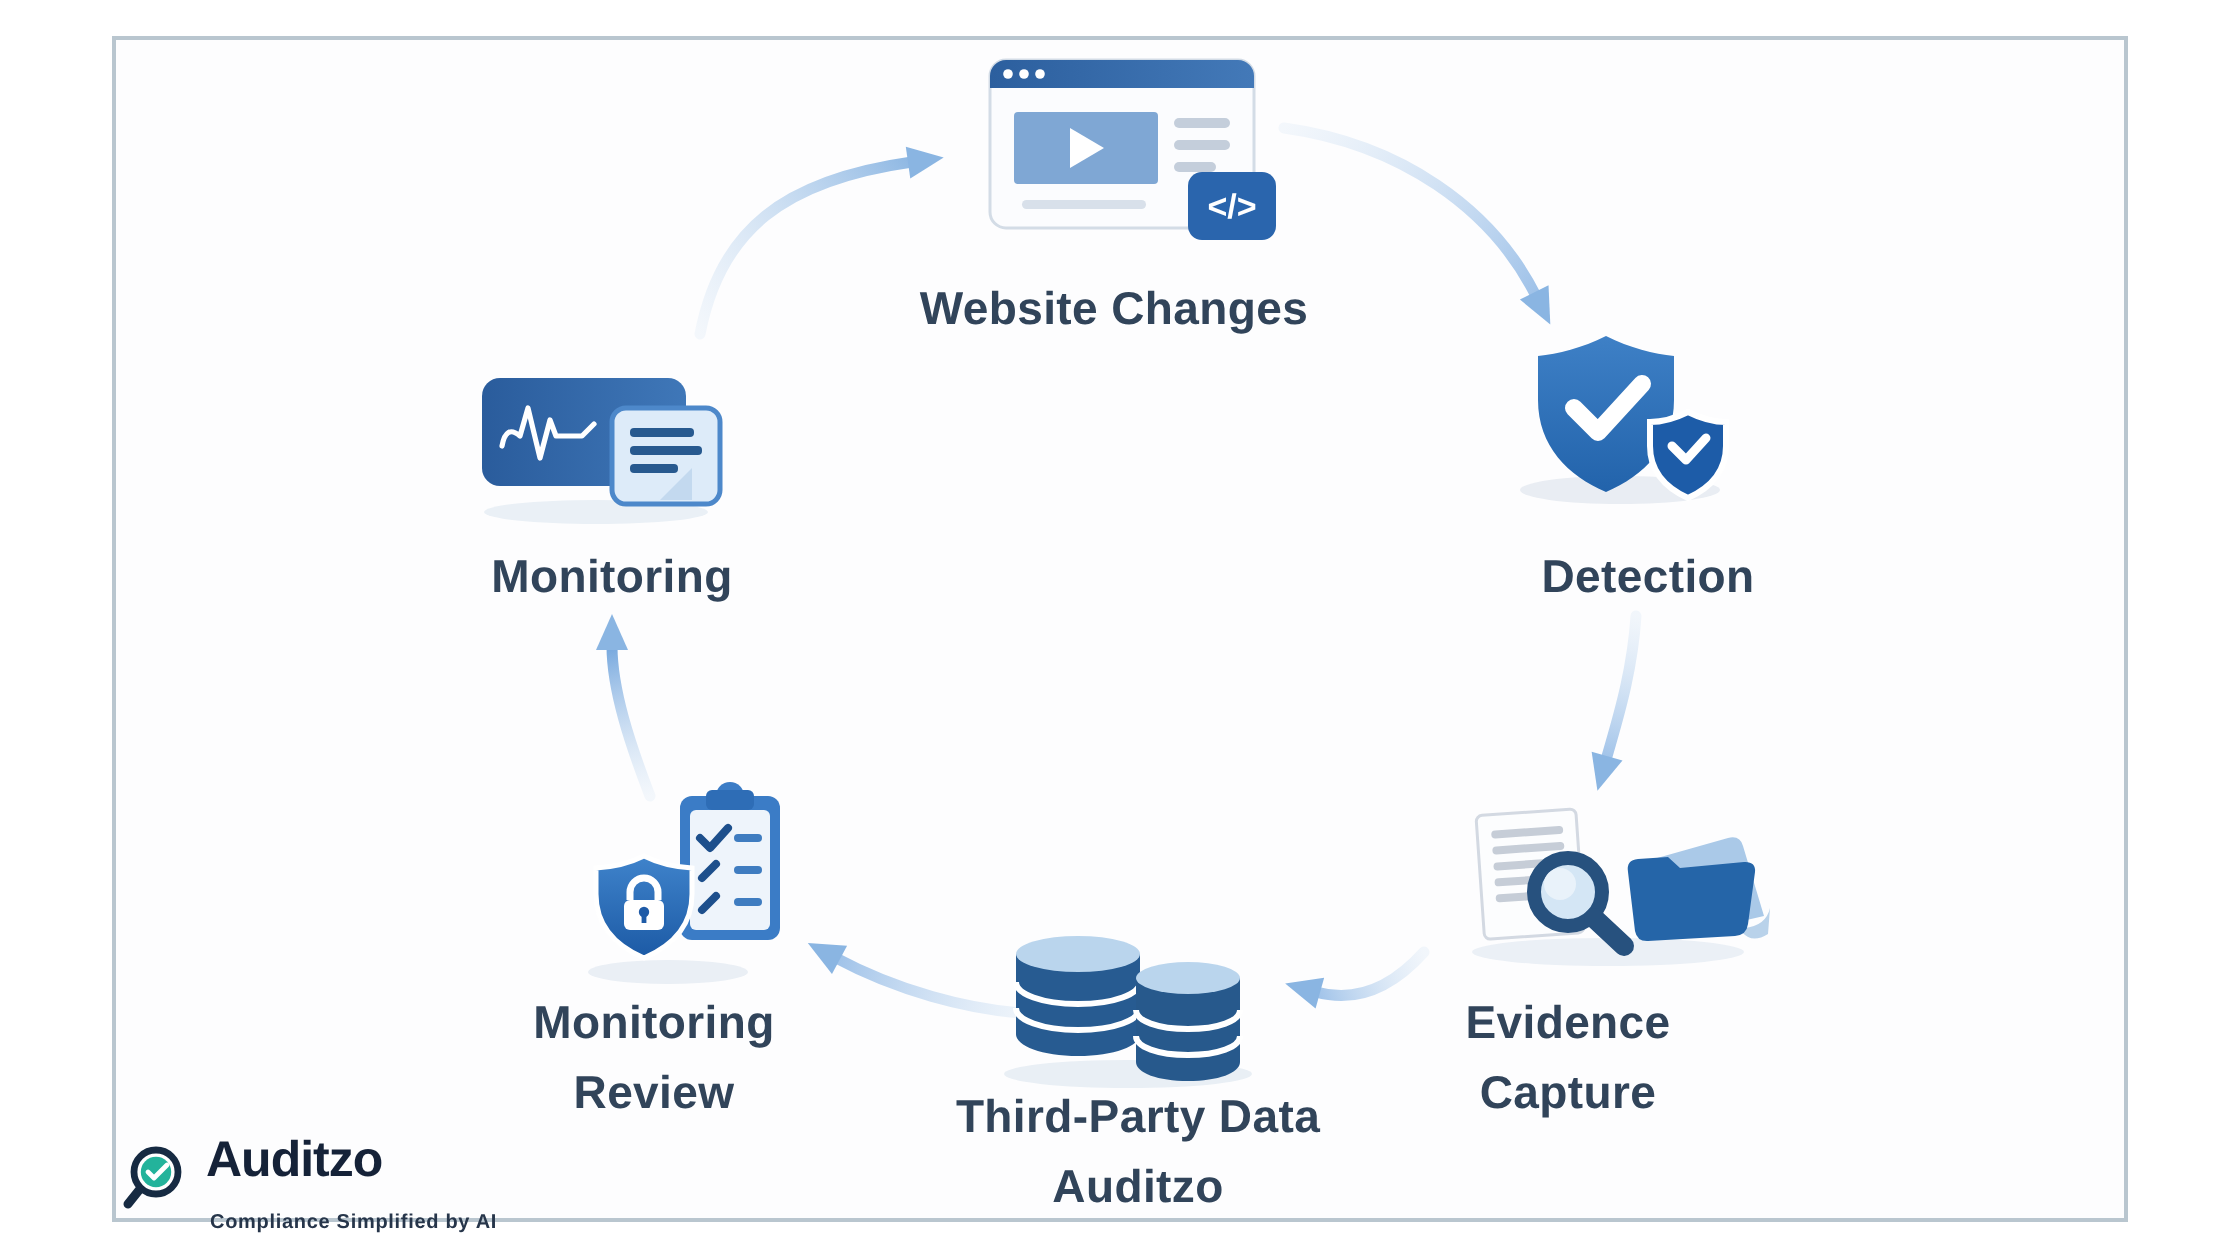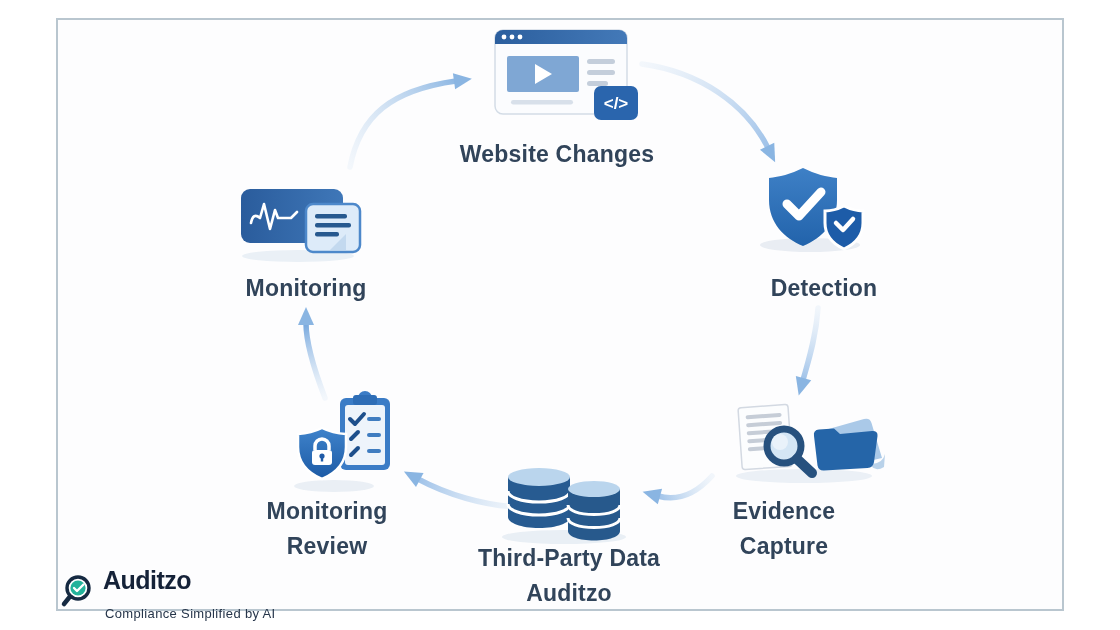--- a/index.html
+++ b/index.html
@@ -14,21 +14,21 @@
   .abs{position:absolute;}
   .step-label{
     position:absolute;transform:translateX(-50%);
     text-align:center;font-size:23px;font-weight:bold;color:#31445a;
     line-height:35px;white-space:pre-line;letter-spacing:0.2px;
   }
   .arrow-layer{position:absolute;left:0;top:0;width:1120px;height:630px;pointer-events:none;}
   .logo{position:absolute;left:60px;top:567px;display:flex;align-items:center;gap:5px;}
   .logo-text{display:flex;flex-direction:column;}
   .logo-name{font-size:25px;font-weight:800;color:#152238;letter-spacing:-0.5px;line-height:26px;}
-  .logo-tagline{font-size:13px;font-weight:normal;color:#26354a;letter-spacing:0.35px;margin-top:13px;padding-left:2px;}
+  .logo-tagline{font-size:10px;font-weight:bold;color:#26354a;letter-spacing:0.35px;margin-top:13px;padding-left:2px;}
   svg text{font-family:"Liberation Sans",sans-serif;}
 </style>
 </head>
 <body>
 
 <div class="card"></div>
 
 <svg class="arrow-layer" viewBox="0 0 1120 630">
   <defs>
     <marker id="ah" markerUnits="userSpaceOnUse" markerWidth="24" markerHeight="24" refX="4" refY="12" orient="auto">

